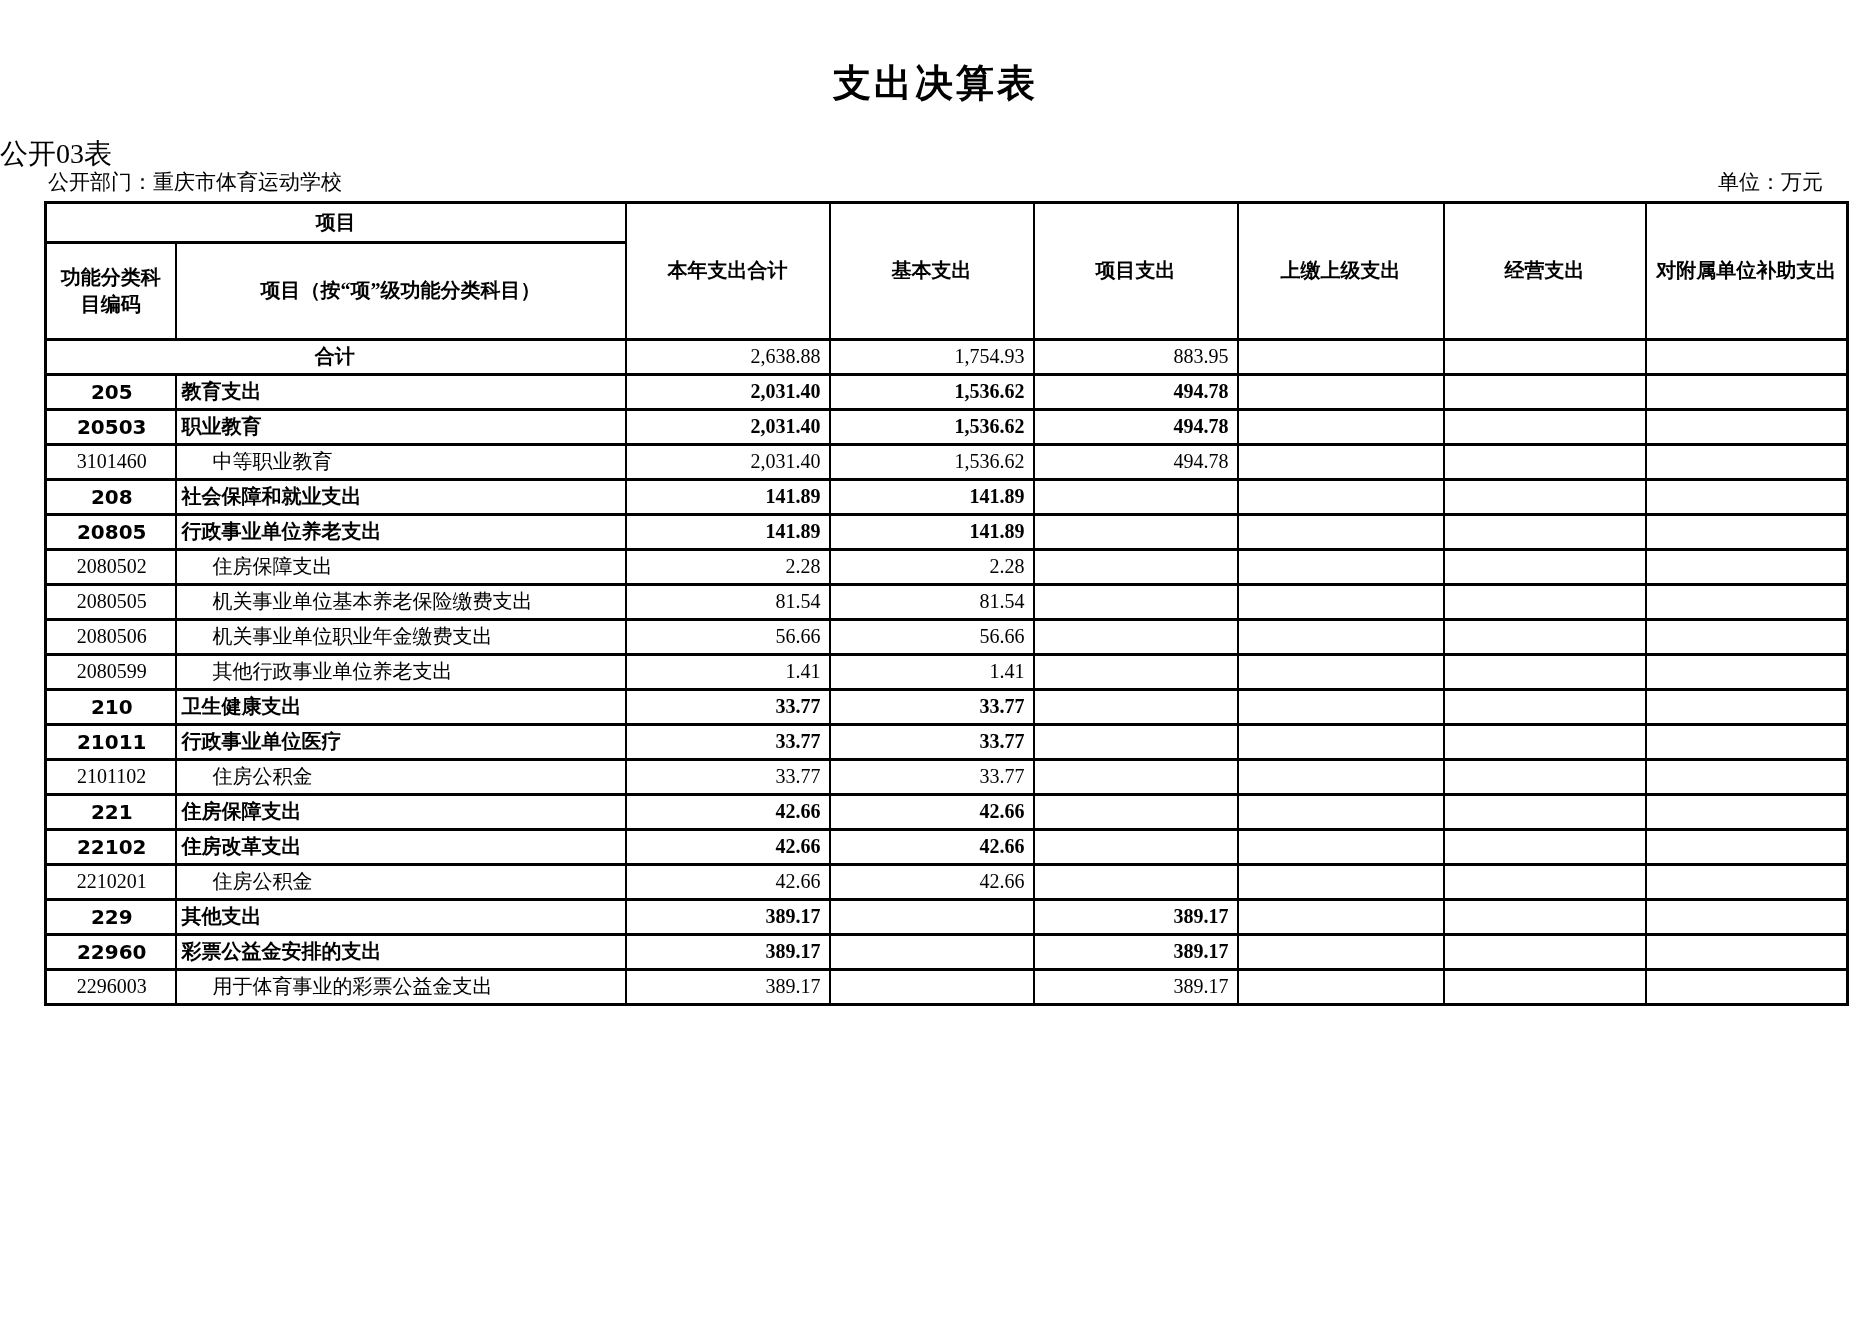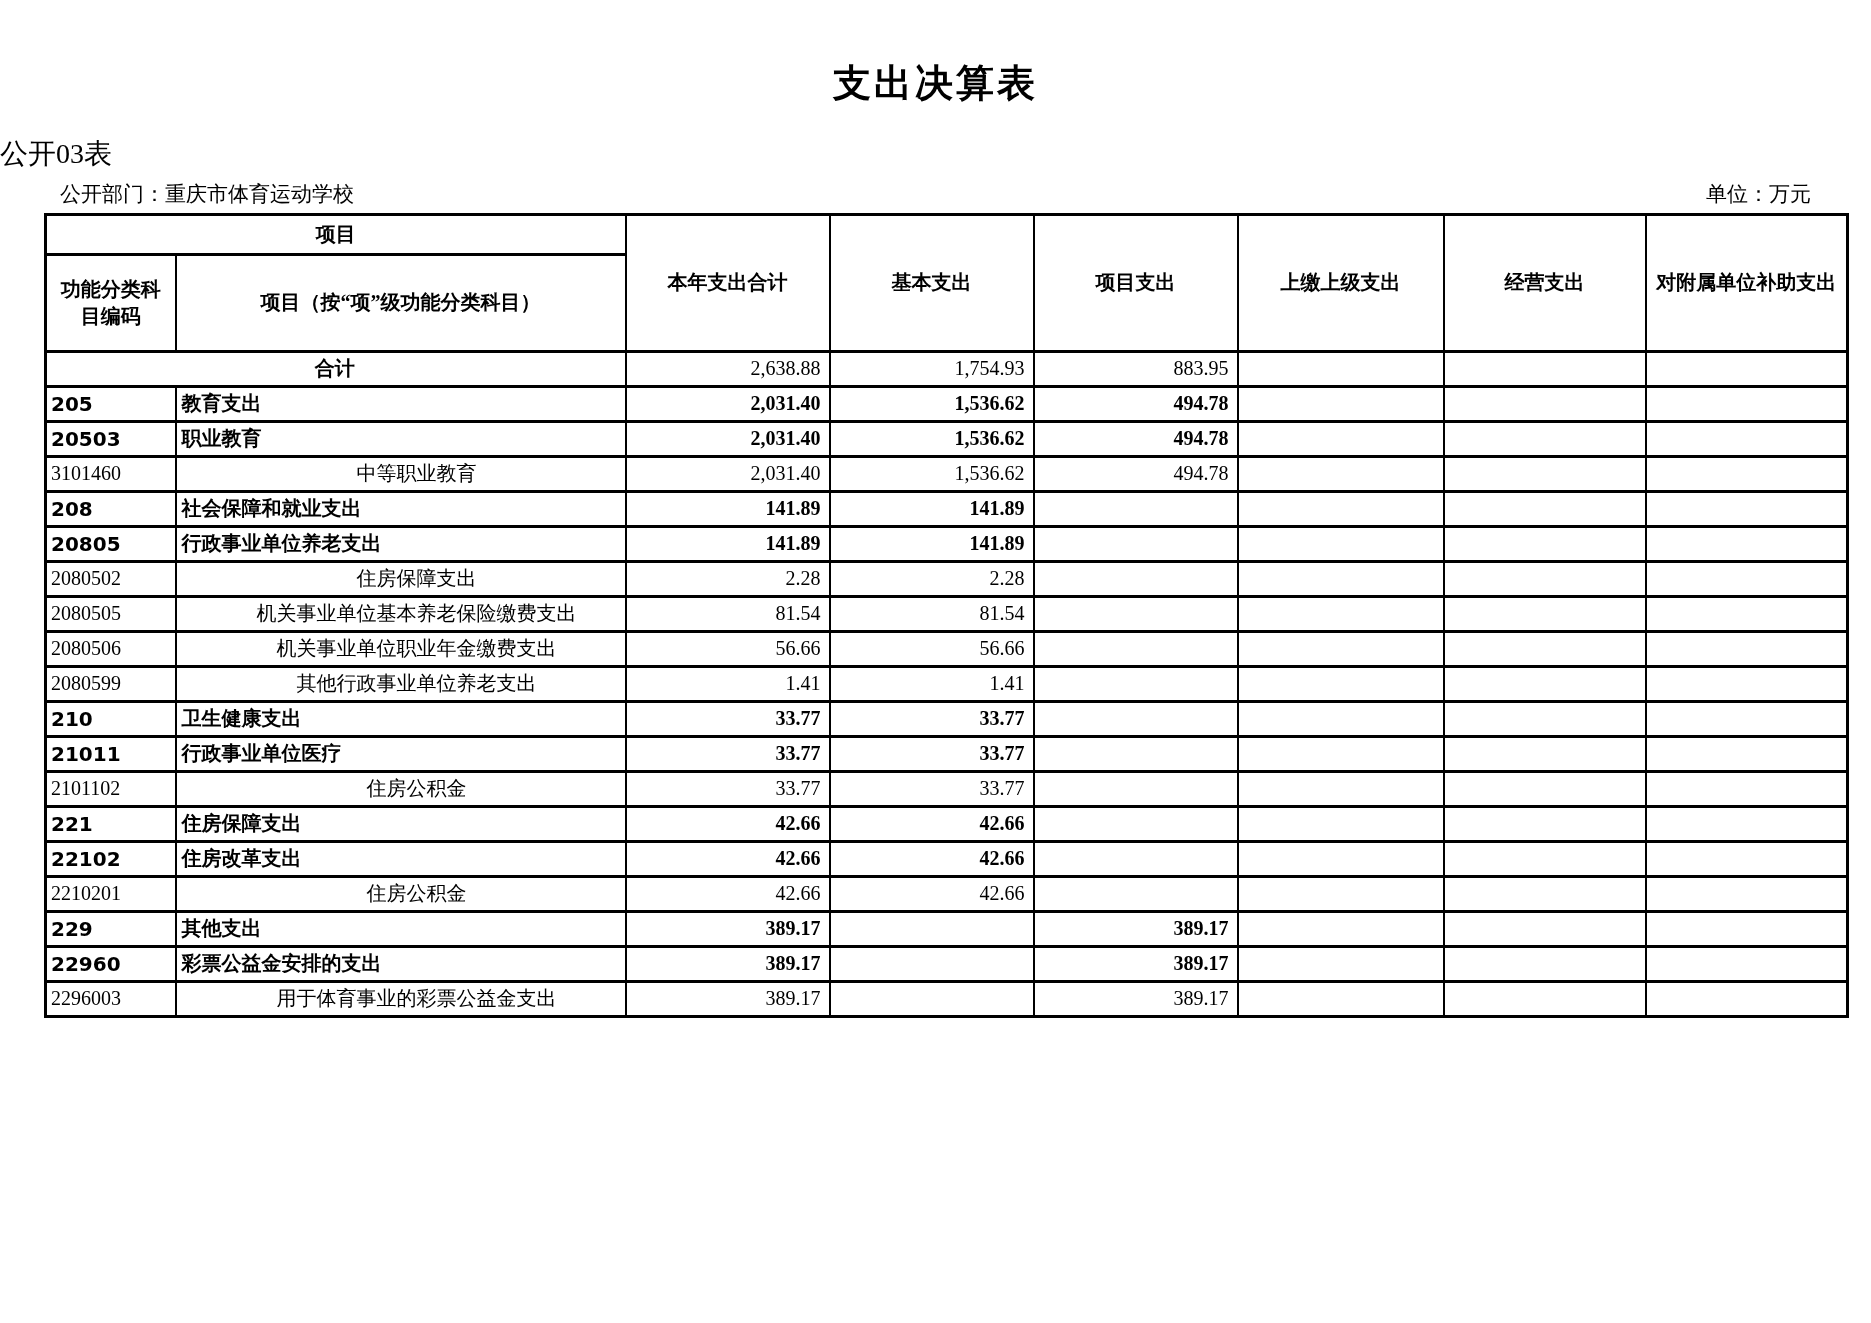--- a/index.html
+++ b/index.html
@@ -29,22 +29,22 @@
   .form-number {
     margin-top: 37px;
     padding-right: 48px;
     text-align: left;
     font-size: 28px;
     line-height: 1.1;
   }
   .meta-row {
     display: flex;
     justify-content: space-between;
-    padding: 0 60px;
-    margin-top: 12px;
+    padding: 0 48px;
+    margin-top: 0;
     font-size: 21px;
     line-height: 1.2;
   }
   table.main-table {
     margin: 6px 0 0 44px;
     width: 1802px;
     border-collapse: collapse;
     table-layout: fixed;
     border: 3px solid #000;
   }
@@ -64,28 +64,28 @@
     text-align: center;
     padding: 0 2px;
     line-height: 1.35;
   }
   .th-group { height: 40px; }
   .th-sub   { height: 97px; }
   .th-code  { padding: 0 13px !important; }
   .data-row { height: 35px; }
   .cell { font-size: 20px; }
   .code-cell {
-    text-align: left;
+    text-align: center;
     padding: 0 2px 0 4px;
   }
   .item-cell {
     text-align: left;
     padding: 0 4px 0 5px;
   }
-  .item-cell.indent { padding-left: 36px; text-align: center; }
+  .item-cell.indent { padding-left: 36px; }
   .item-cell.center { text-align: center; padding-left: 2px; }
   .value-cell {
     text-align: right;
     padding: 0 8px 0 2px;
   }
   .bold .cell { font-weight: bold; }
   .bold .code-cell, .bold .item-cell,
   .bold-label {
     font-family: "DejaVu Sans", "Liberation Sans", sans-serif;
     font-weight: bold;

